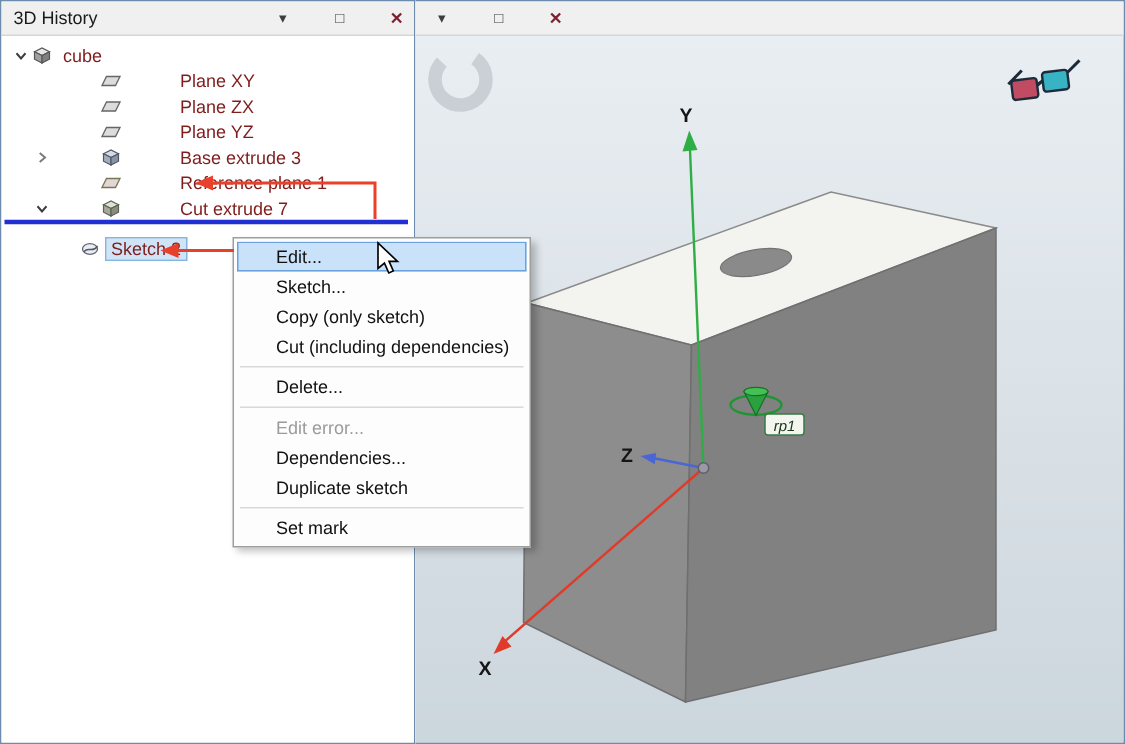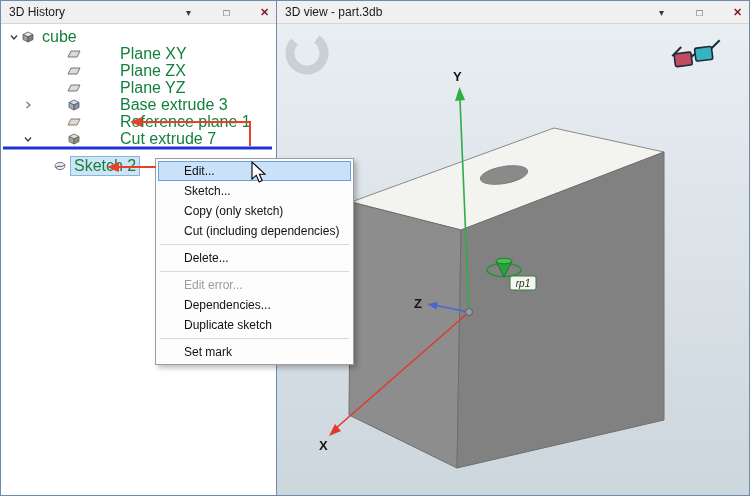--- a/index.html
+++ b/index.html
@@ -11,21 +11,21 @@
   .panel-left{width:277px;}
   .panel-right{flex:1;border-left:none;}
   .titlebar{height:22px;background:#f0f0f0;border-bottom:1px solid #d6d6d6;
     display:flex;align-items:center;padding:0 3px 0 8px;font-size:12px;color:#1a1a1a;flex:0 0 auto;gap:20px;}
   .titlebar .title{flex:1;white-space:nowrap;overflow:hidden;}
   .tb-btn{width:17px;height:17px;display:flex;align-items:center;justify-content:center;
     font-size:10px;color:#3c3c3c;margin-left:1px;}
   .tb-btn.close{color:#7d1f2e;font-weight:bold;font-size:11px;}
 
   
-  .tree{position:relative;flex:1;padding-top:4px;font-size:16px;color:#15803d;background:#fff;}
+  .tree{position:relative;flex:1;padding-top:4px;font-size:12px;color:#7f1d1d;background:#fff;}
   .tree-row{height:17px;display:flex;align-items:center;white-space:nowrap;}
   .lvl-0{padding-left:6px;}
   .lvl-1{padding-left:20px;gap:32px;}
   .lvl-2{padding-left:38px;}
   .chev{width:14px;height:12px;display:flex;align-items:center;justify-content:center;flex:0 0 auto;}
   .ticon{width:18px;display:flex;align-items:center;flex:0 0 auto;}
   .tlabel{padding:0 3px;}
   .tree-row.selected{margin-top:10px;}
   .tree-row.selected .tlabel{background:#cfe4f7;outline:1px solid #84b4e0;}
 
@@ -157,21 +157,20 @@
           </svg>
         </span>
         <span class="tlabel">Sketch 2</span>
       </div>
 
     </div>
   </div>
 
   <div class="panel panel-right">
     <div class="titlebar">
-      <span class="title">3D view - part.3db</span>
       <span class="tb-btn">▾</span>
       <span class="tb-btn">□</span>
       <span class="tb-btn close">✕</span>
     </div>
 
     <div class="viewport">
       <svg width="472" height="471" viewBox="0 0 472 471">
         <defs>
           <linearGradient id="bgGrad" x1="0" y1="0" x2="0" y2="1">
             <stop offset="0" stop-color="#e9eef2"></stop>

